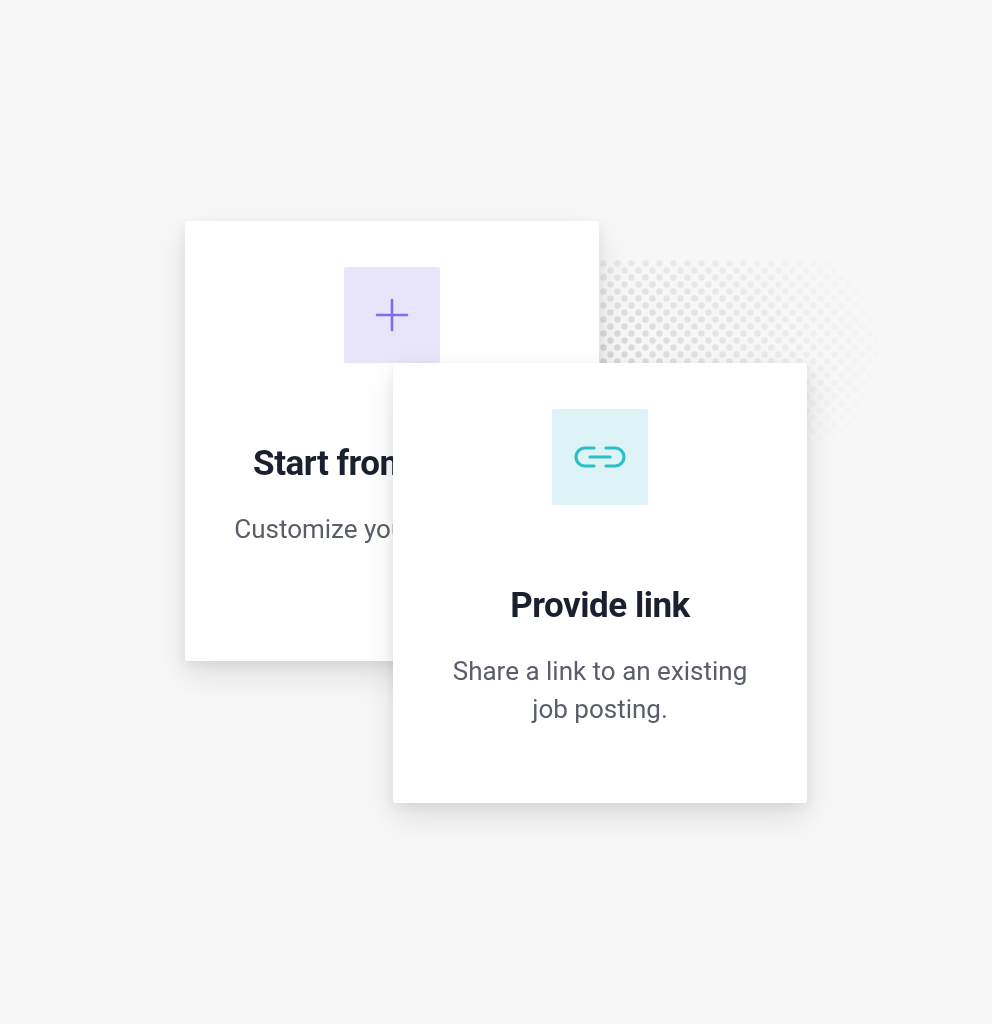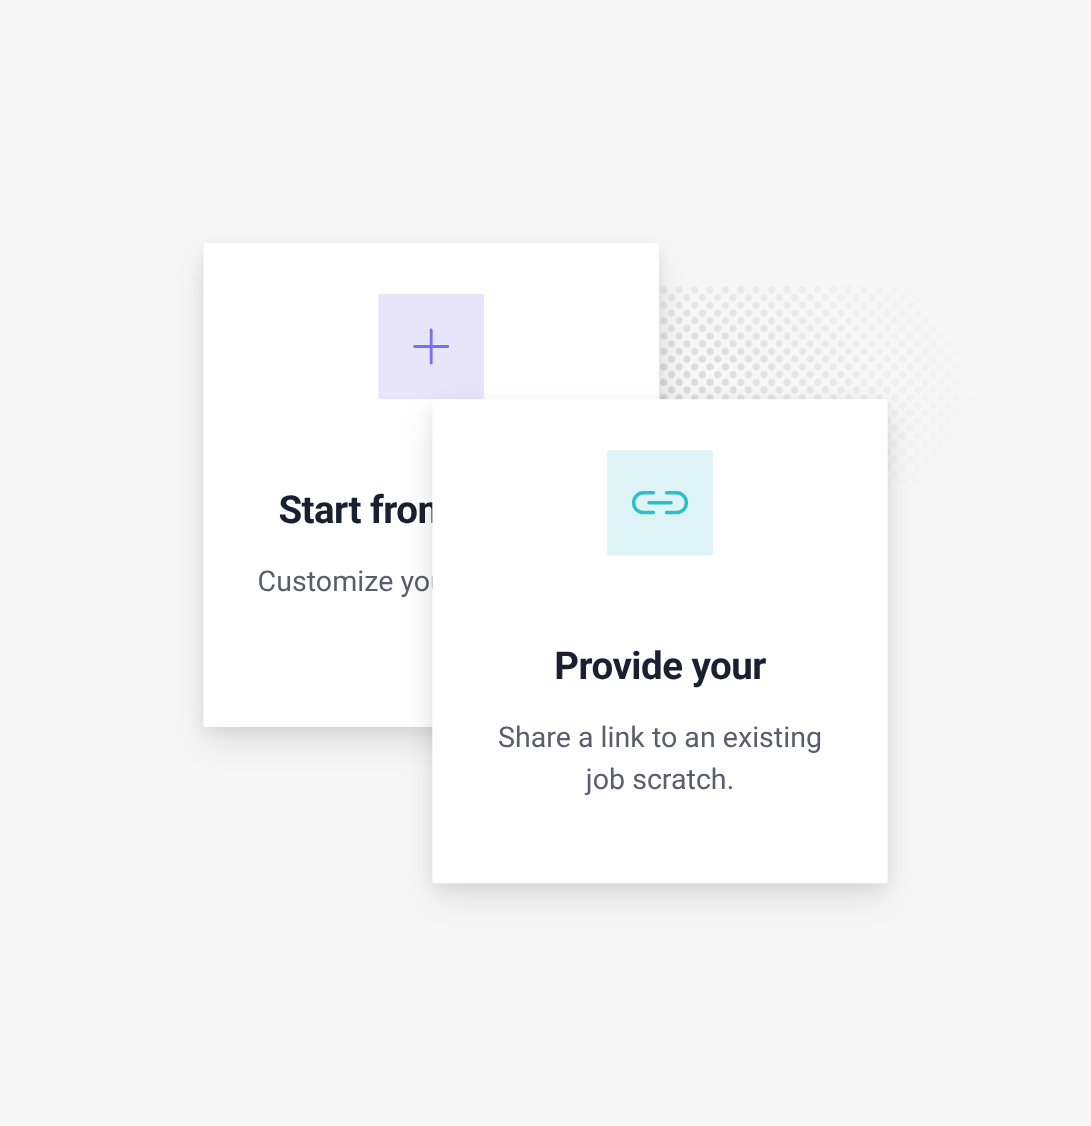--- a/index.html
+++ b/index.html
@@ -132,15 +132,15 @@
 </div>
 
 <div class="card card-2">
   <div class="icon-tile icon-tile-teal">
     <svg class="link-icon" width="56" height="30" viewBox="0 0 56 30">
       <path d="M22 6 H13 A9 9 0 0 0 13 24 H22"></path>
       <path d="M34 6 H43 A9 9 0 0 1 43 24 H34"></path>
       <path d="M18 15 H38"></path>
     </svg>
   </div>
-  <h2 class="card-title">Provide your</h2>
-  <p class="card-desc">Share a link to an existing job scratch.</p>
+  <h2 class="card-title">Provide link</h2>
+  <p class="card-desc">Share a link to an existing job posting.</p>
 </div>
 
 </body></html>

